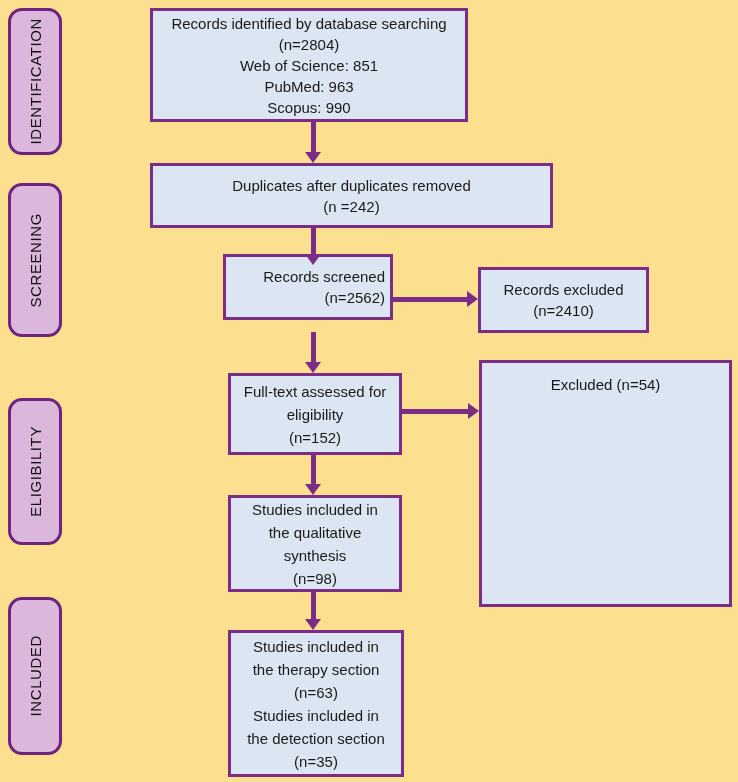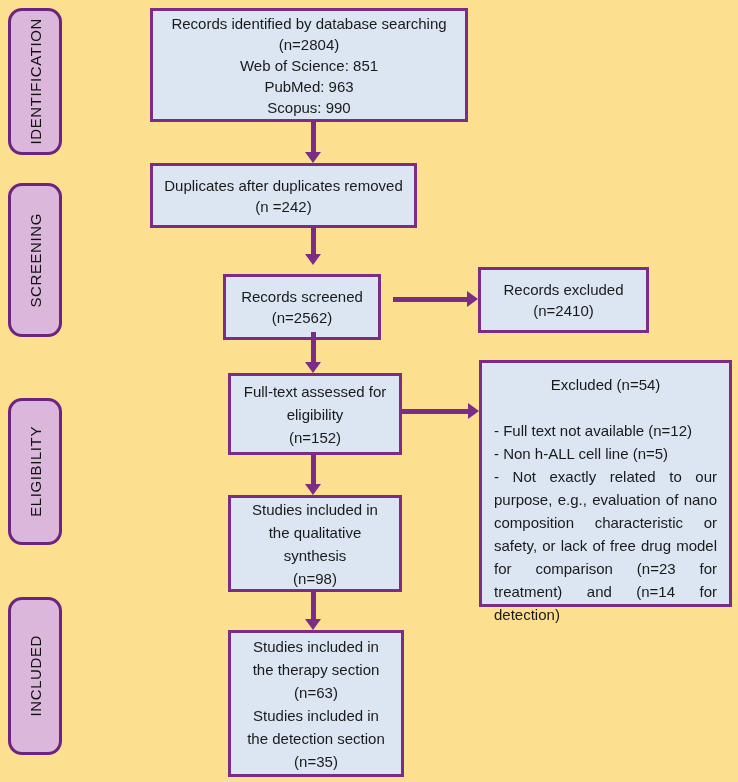--- a/index.html
+++ b/index.html
@@ -98,46 +98,43 @@
   </div>
 
   <div class="fbox" style="left:150px; top:8px; width:318px; height:114px;">
     <div class="box-text">Records identified by database searching
 (n=2804)
 Web of Science: 851
 PubMed: 963
 Scopus: 990</div>
   </div>
 
-  <div class="fbox" style="left:150px; top:163px; width:267px; height:65px;">
+  <div class="fbox" style="left:150px; top:163px; width:403px; height:65px;">
     <div class="box-text">Duplicates after duplicates removed
 (n =242)</div>
   </div>
 
-  <div class="fbox" style="left:223px; top:274px; width:158px; height:66px;">
+  <div class="fbox" style="left:223px; top:254px; width:170px; height:66px;text-align:right;">
     <div class="box-text">Records screened
 (n=2562)</div>
   </div>
 
   <div class="fbox" style="left:478px; top:267px; width:171px; height:66px;">
     <div class="box-text">Records excluded
 (n=2410)</div>
   </div>
 
   <div class="fbox lh23" style="left:228px; top:373px; width:174px; height:82px;">
     <div class="box-text">Full-text assessed for
 eligibility
 (n=152)</div>
   </div>
 
   <div class="detail-box" style="left:479px; top:360px; width:253px; height:247px;">
     <div class="detail-title">Excluded (n=54)</div>
-    <div class="detail-items">- Full text not available (n=12)
-- Non h-ALL cell line (n=5)
-- Not exactly related to our purpose, e.g., evaluation of nano composition characteristic or safety, or lack of free drug model for comparison (n=23 for treatment) and (n=14 for detection)</div>
   </div>
 
   <div class="fbox lh23" style="left:228px; top:495px; width:174px; height:97px;">
     <div class="box-text">Studies included in
 the qualitative
 synthesis
 (n=98)</div>
   </div>
 
   <div class="fbox lh23" style="left:228px; top:630px; width:176px; height:147px;">

